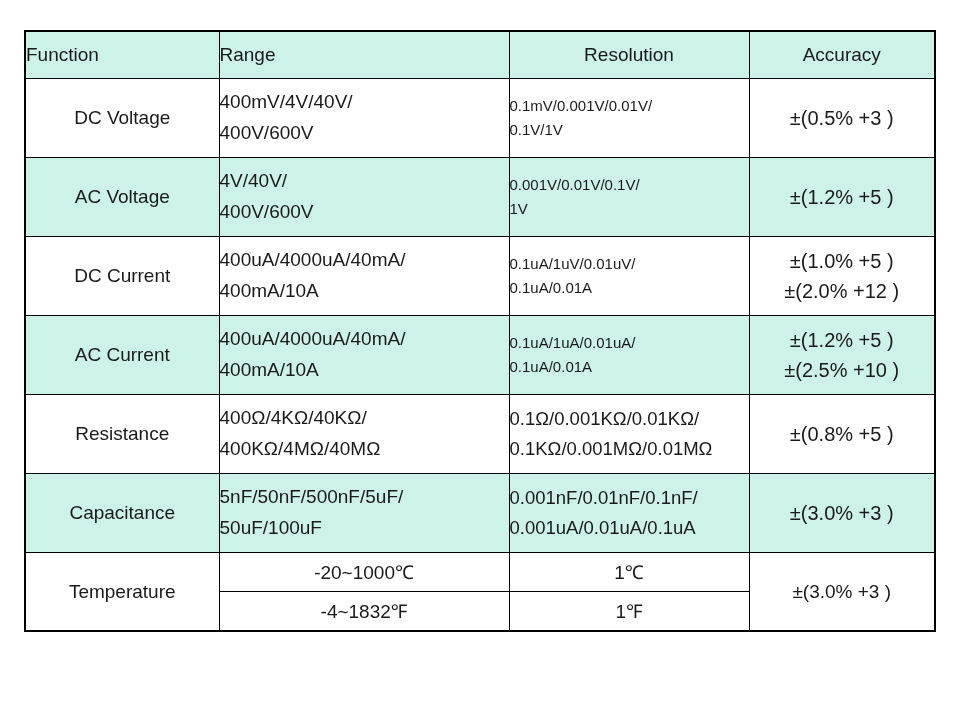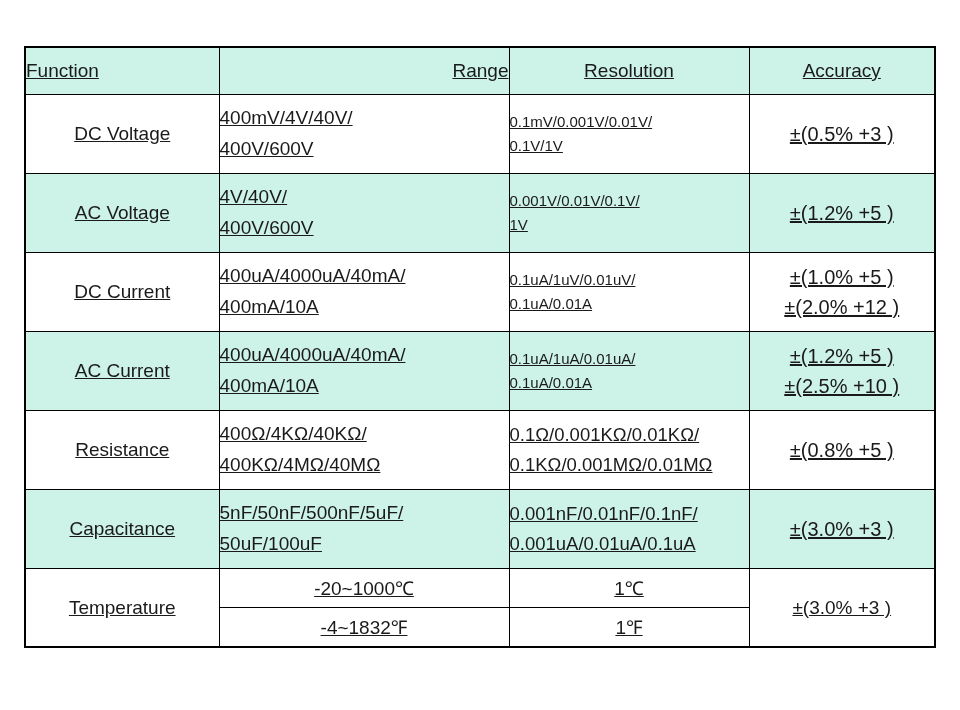--- a/index.html
+++ b/index.html
@@ -11,24 +11,23 @@
     height: 710px;
     background: #ffffff;
     font-family: "Liberation Sans", sans-serif;
     color: #1a1a1a;
     overflow: hidden;
   }
 
   .sheet {
     position: absolute;
     left: 24px;
-    top: 46px;
+    top: 30px;
     width: 754px;
     height: 600px;
-    text-decoration: underline;
   }
 
   table.spec {
     width: 910px;
     border-collapse: collapse;
     table-layout: fixed;
     border: 2.5px solid #000000;
   }
 
   table.spec td {
@@ -54,21 +53,21 @@
     height: 46px;
     background: #cdf2e8;
     font-size: 19px;
   }
   .hd-function {
     padding-left: 22px;
     text-align: left;
   }
   .hd-range {
     padding-left: 22px;
-    text-align: right;
+    text-align: left;
     vertical-align: top;
     padding-top: 4px;
   }
   .hd-center {
     text-align: center;
   }
 
   
   .cell-function {
     text-align: center;

